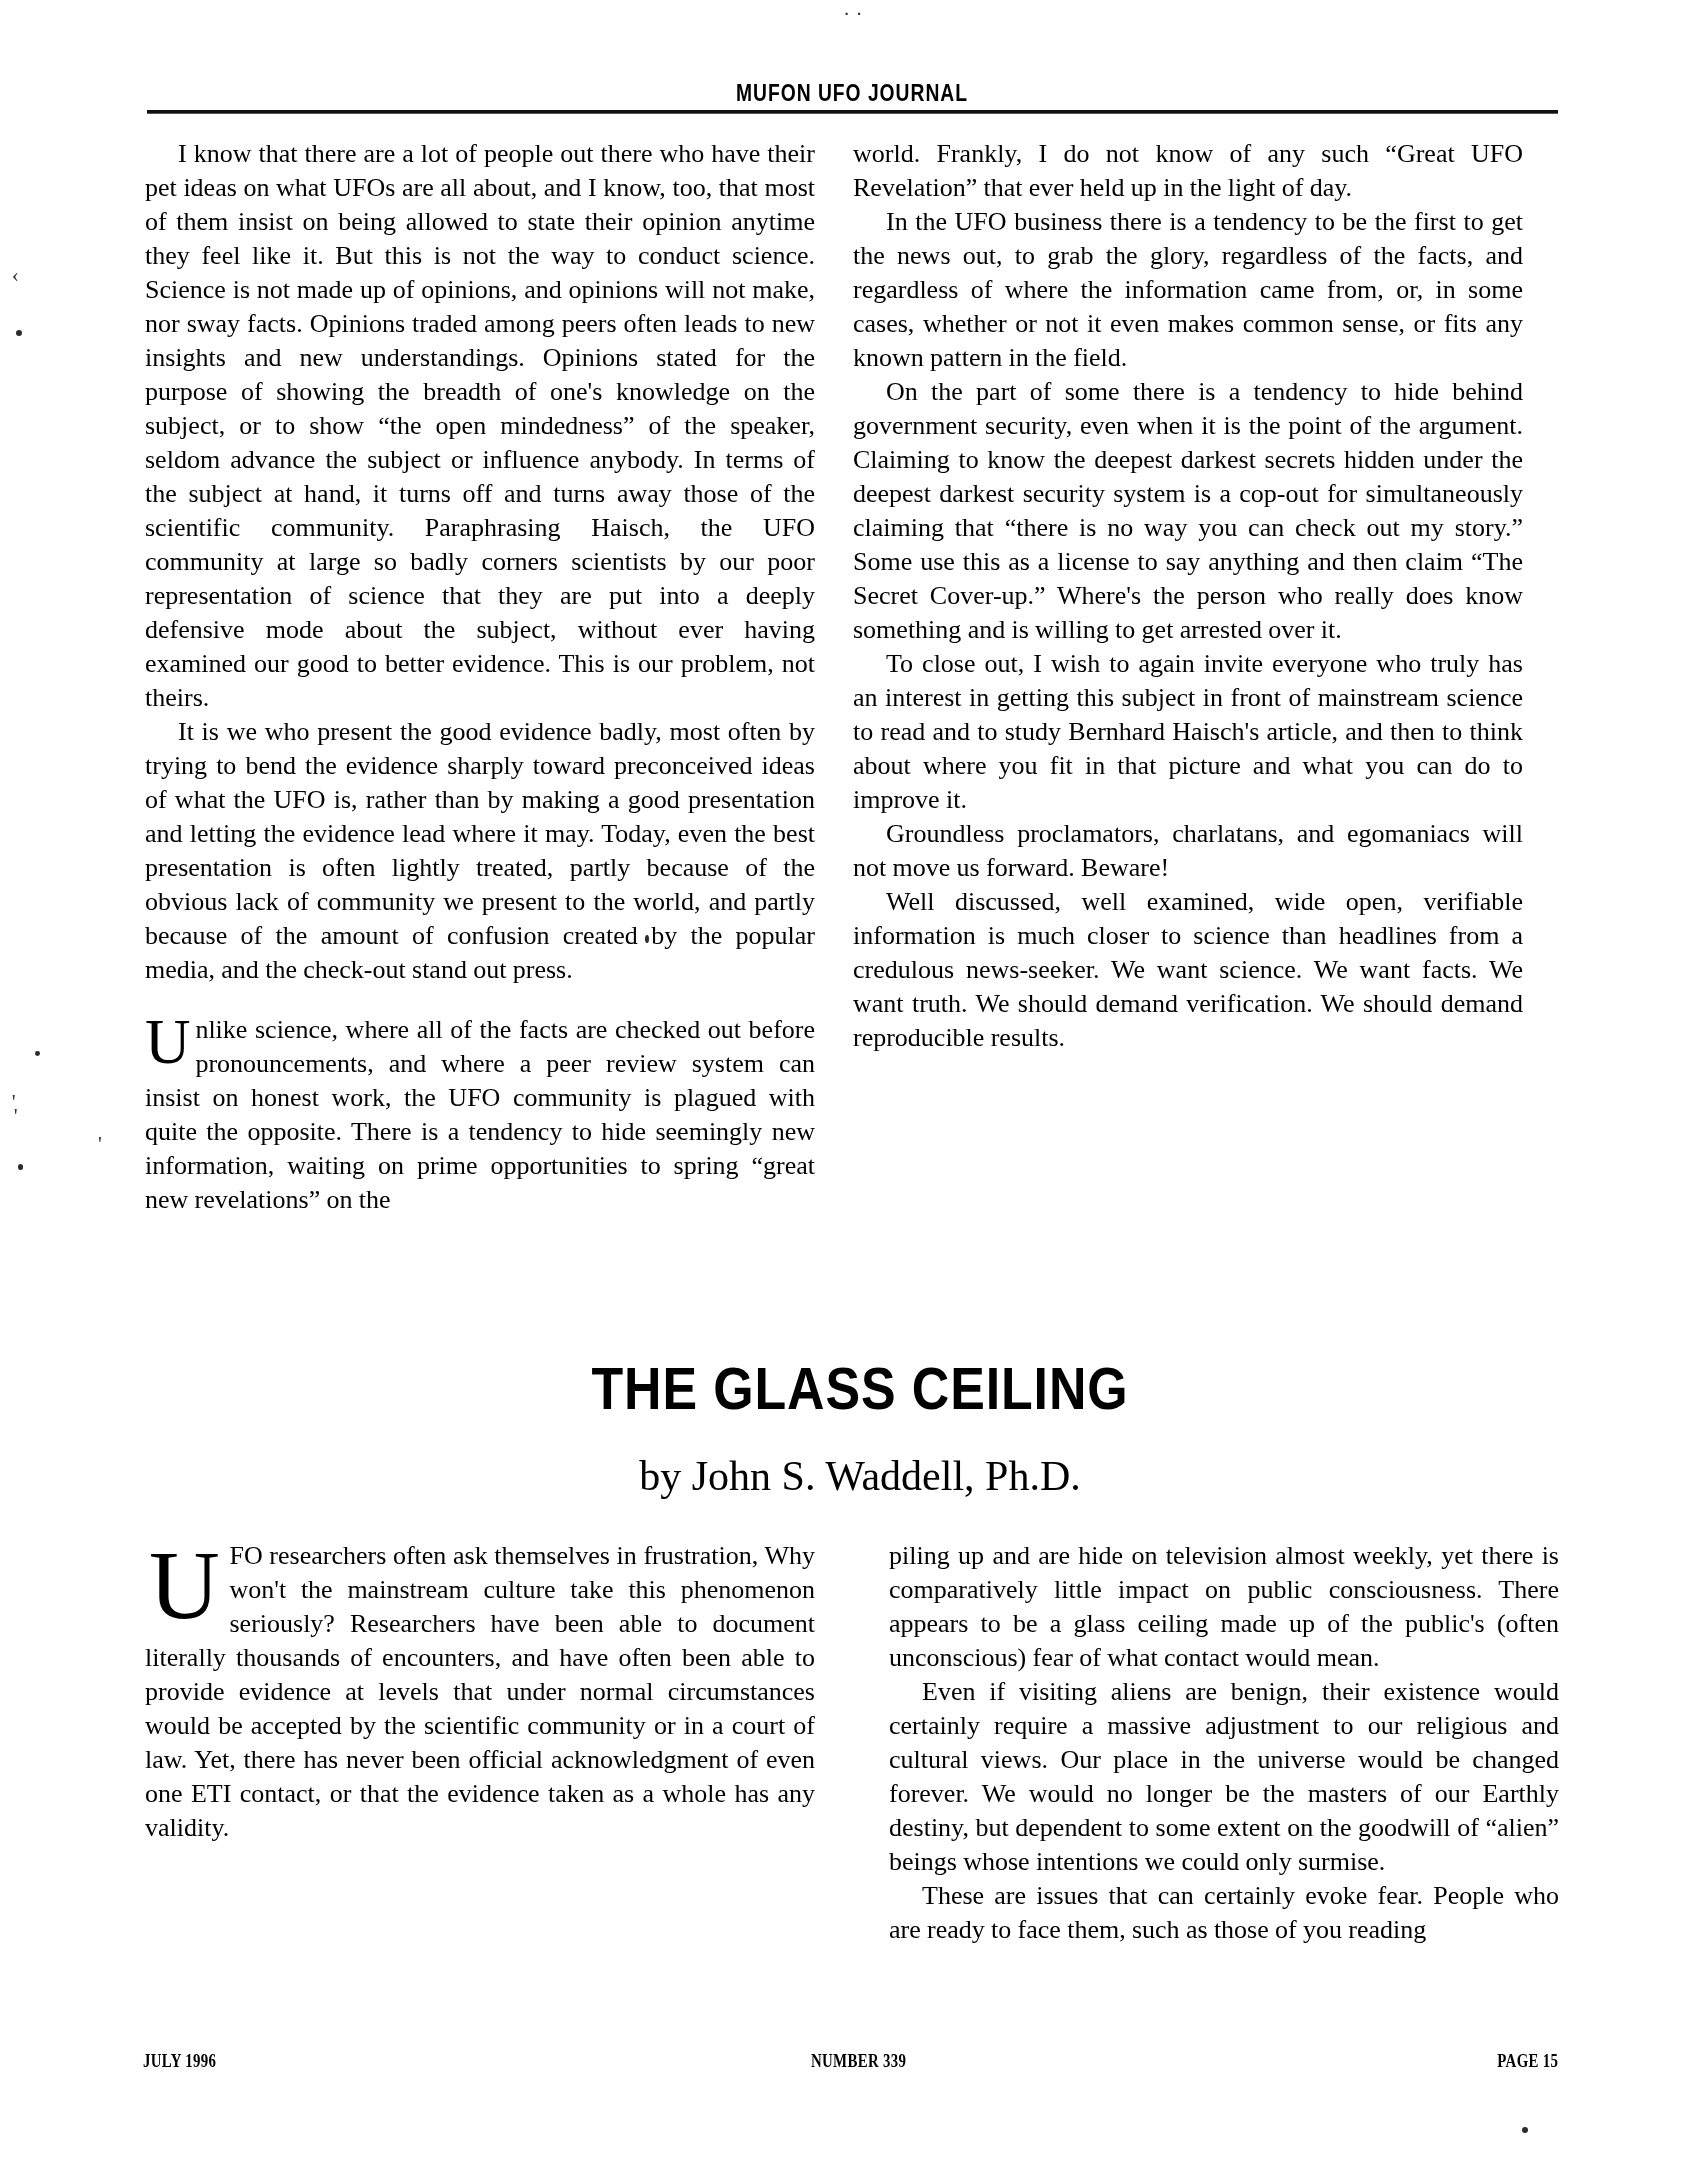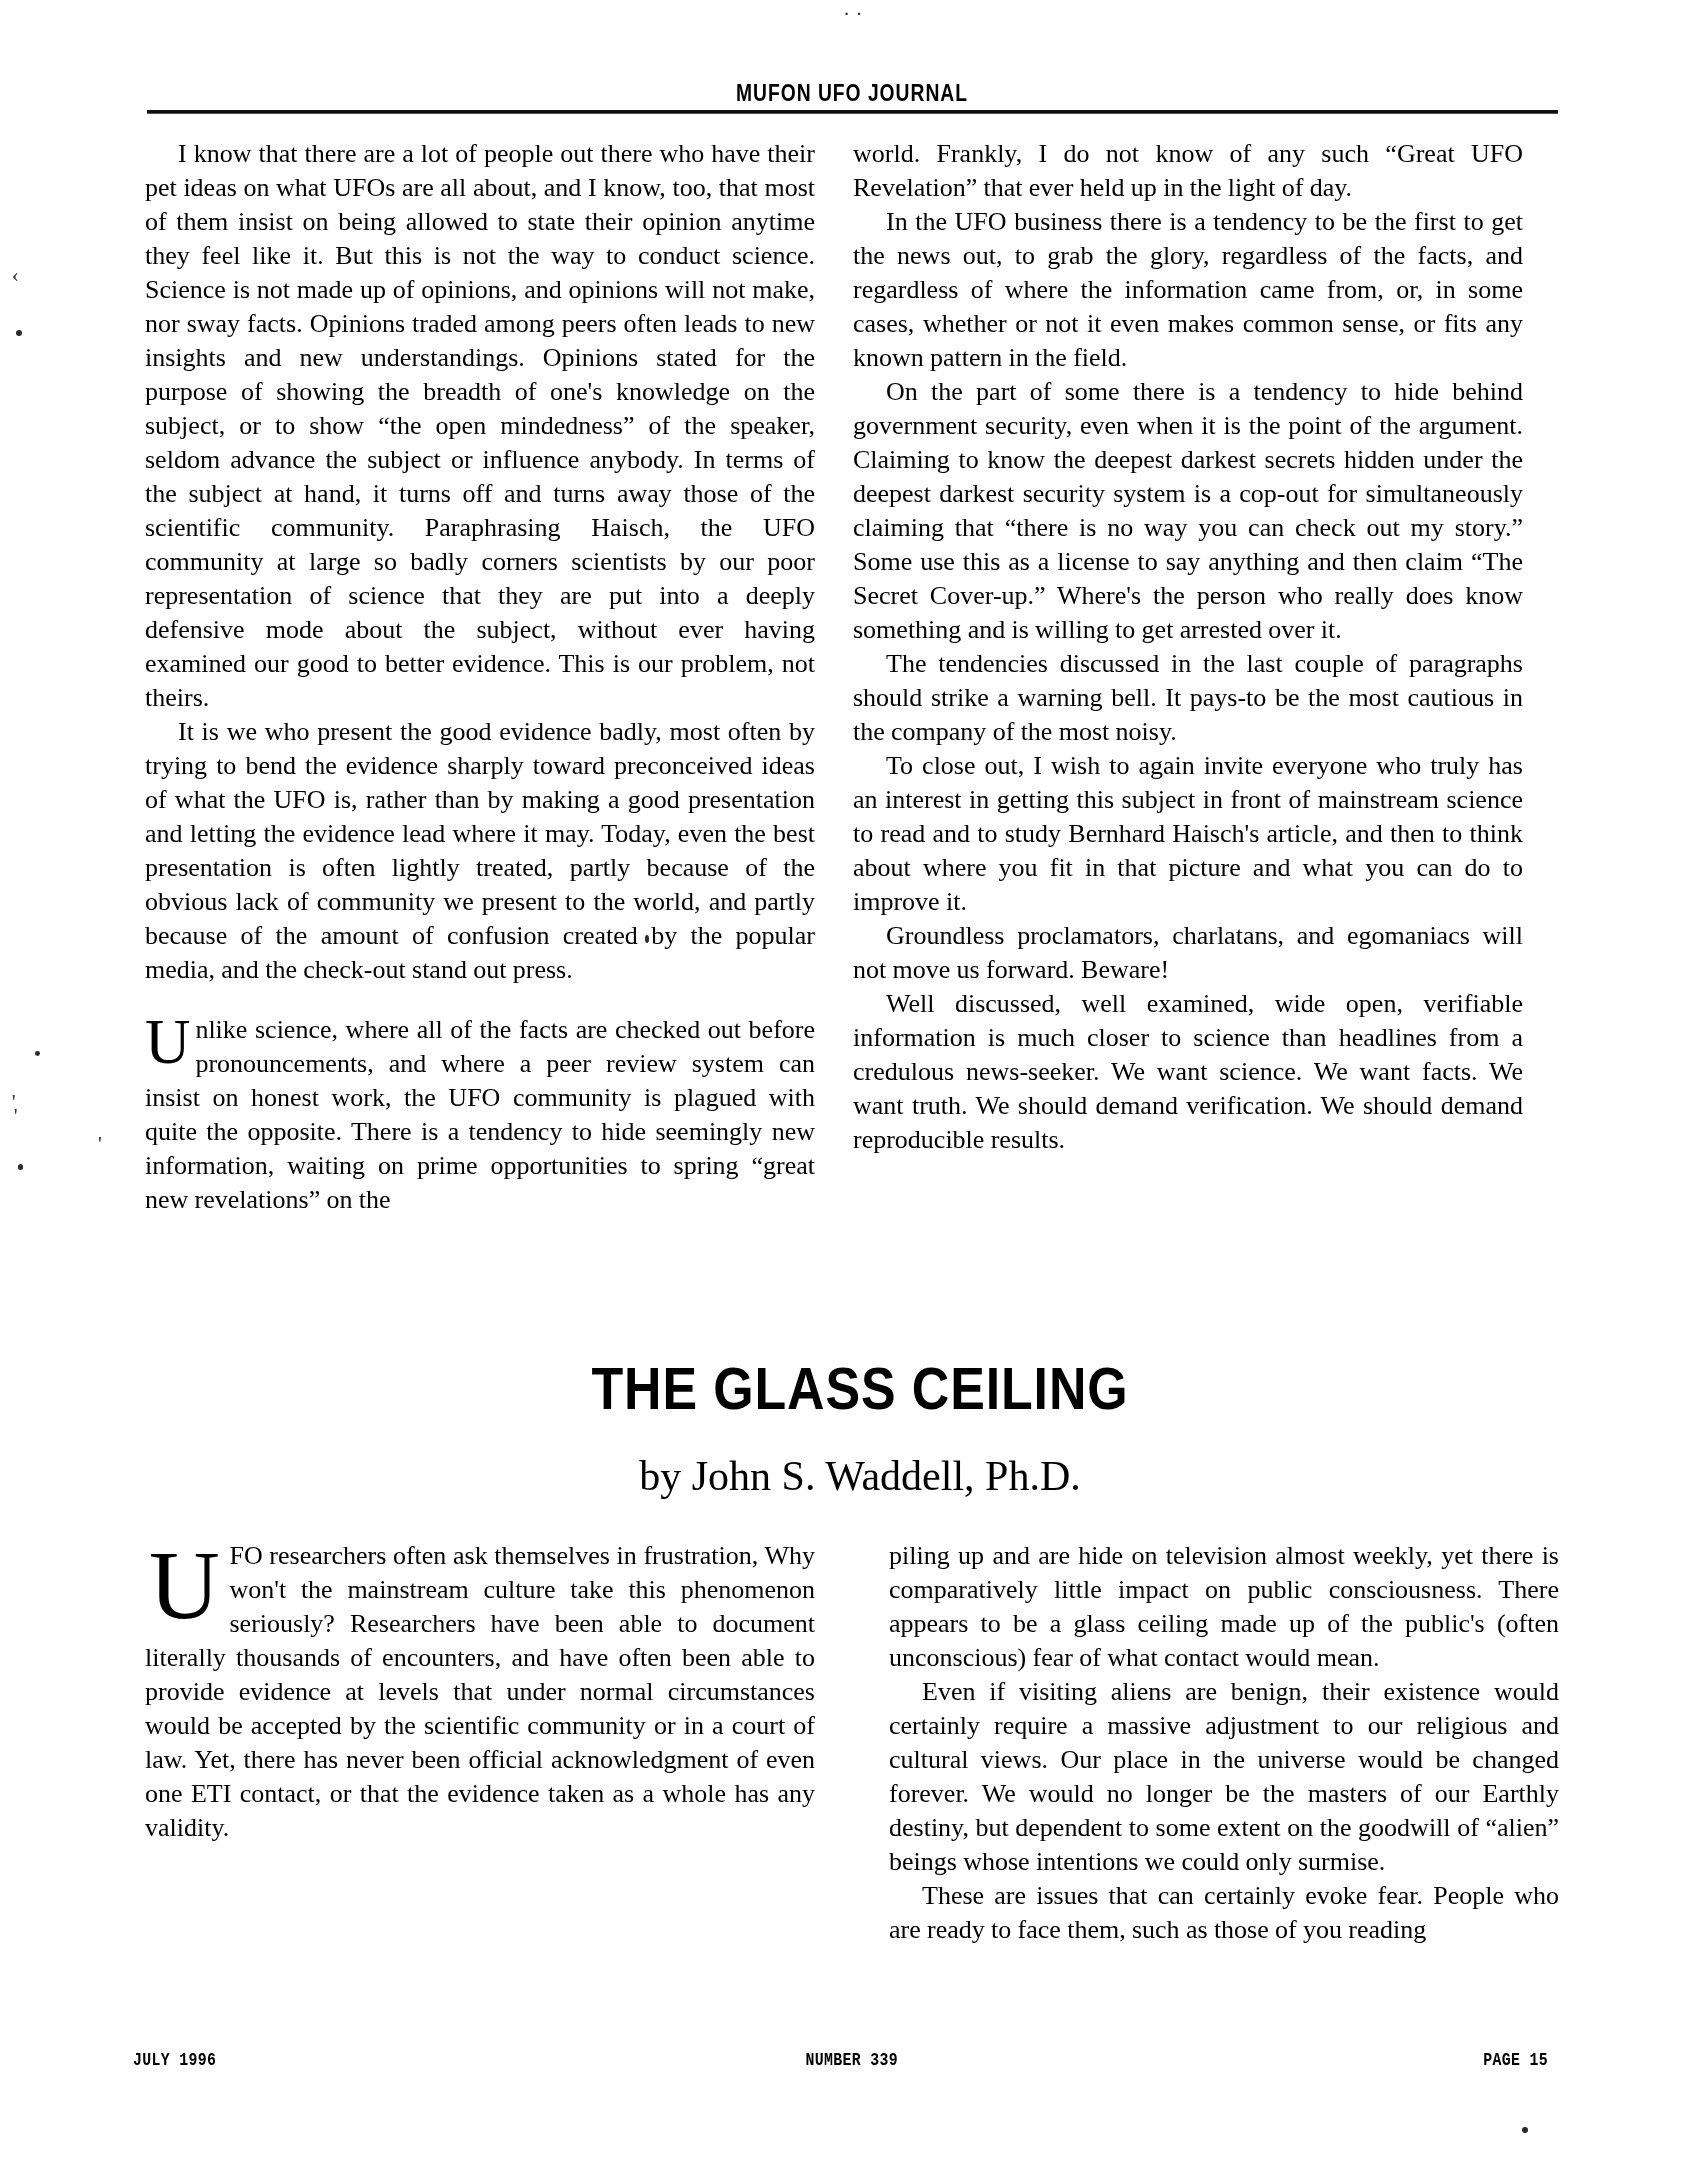--- a/index.html
+++ b/index.html
@@ -132,26 +132,26 @@
   .article-byline {
     display: block;
     margin-top: 29px;
     font-size: 42px;
     font-family: "Liberation Serif", serif;
   }
 
   
   .footer {
     position: absolute;
-    left: 133px;
+    left: 143px;
     top: 2050px;
     width: 1415px;
     display: flex;
     justify-content: space-between;
-    font-family: Liberation Mono, monospace;
+    font-family: Liberation Serif, serif;
     font-weight: 700;
     font-size: 18.6px;
     letter-spacing: 0.4px;
   }
   .footer span { transform: scaleX(0.8); transform-origin: left center; display:inline-block; }
   .footer .mid { transform: scaleX(0.8); transform-origin: center center; }
   .footer .right { transform: scaleX(0.8); transform-origin: right center; }
 
   
   .speck {
@@ -190,21 +190,20 @@
     <div class="col">
       <p>I know that there are a lot of people out there who have their pet ideas on what UFOs are all about, and I know, too, that most of them insist on being allowed to state their opinion anytime they feel like it. But this is not the way to conduct science. Science is not made up of opinions, and opinions will not make, nor sway facts. Opinions traded among peers often leads to new insights and new understandings. Opinions stated for the purpose of showing the breadth of one's knowledge on the subject, or to show “the open mindedness” of the speaker, seldom advance the subject or influence anybody. In terms of the subject at hand, it turns off and turns away those of the scientific community. Paraphrasing Haisch, the UFO community at large so badly corners scientists by our poor representation of science that they are put into a deeply defensive mode about the subject, without ever having examined our good to better evidence. This is our problem, not theirs.</p>
       <p>It is we who present the good evidence badly, most often by trying to bend the evidence sharply toward preconceived ideas of what the UFO is, rather than by making a good presentation and letting the evidence lead where it may. Today, even the best presentation is often lightly treated, partly because of the obvious lack of community we present to the world, and partly because of the amount of confusion created by the popular media, and the check-out stand out press.</p>
       <p class="dropcap2"><span class="dc">U</span><span>nlike science, where all of the facts are checked out before pronouncements, and where a peer review system can insist on honest work, the UFO community is plagued with quite the opposite. There is a tendency to hide seemingly new information, waiting on prime opportunities to spring “great new revelations” on the</span></p>
     </div>
 
     <div class="col">
       <p class="noindent">world. Frankly, I do not know of any such “Great UFO Revelation” that ever held up in the light of day.</p>
       <p>In the UFO business there is a tendency to be the first to get the news out, to grab the glory, regardless of the facts, and regardless of where the information came from, or, in some cases, whether or not it even makes common sense, or fits any known pattern in the field.</p>
       <p>On the part of some there is a tendency to hide behind government security, even when it is the point of the argument. Claiming to know the deepest darkest secrets hidden under the deepest darkest security system is a cop-out for simultaneously claiming that “there is no way you can check out my story.” Some use this as a license to say anything and then claim “The Secret Cover-up.” Where's the person who really does know something and is willing to get arrested over it.</p>
-      <p>The tendencies discussed in the last couple of paragraphs should strike a warning bell. It pays-to be the most cautious in the company of the most noisy.</p>
       <p>To close out, I wish to again invite everyone who truly has an interest in getting this subject in front of mainstream science to read and to study Bernhard Haisch's article, and then to think about where you fit in that picture and what you can do to improve it.</p>
       <p>Groundless proclamators, charlatans, and egomaniacs will not move us forward. Beware!</p>
       <p>Well discussed, well examined, wide open, verifiable information is much closer to science than headlines from a credulous news-seeker. We want science. We want facts. We want truth. We should demand verification. We should demand reproducible results.</p>
     </div>
 
   </div>
 
   <div class="article-head">
     <span class="article-title">THE GLASS CEILING</span>
     <span class="article-byline">by John S. Waddell, Ph.D.</span>

